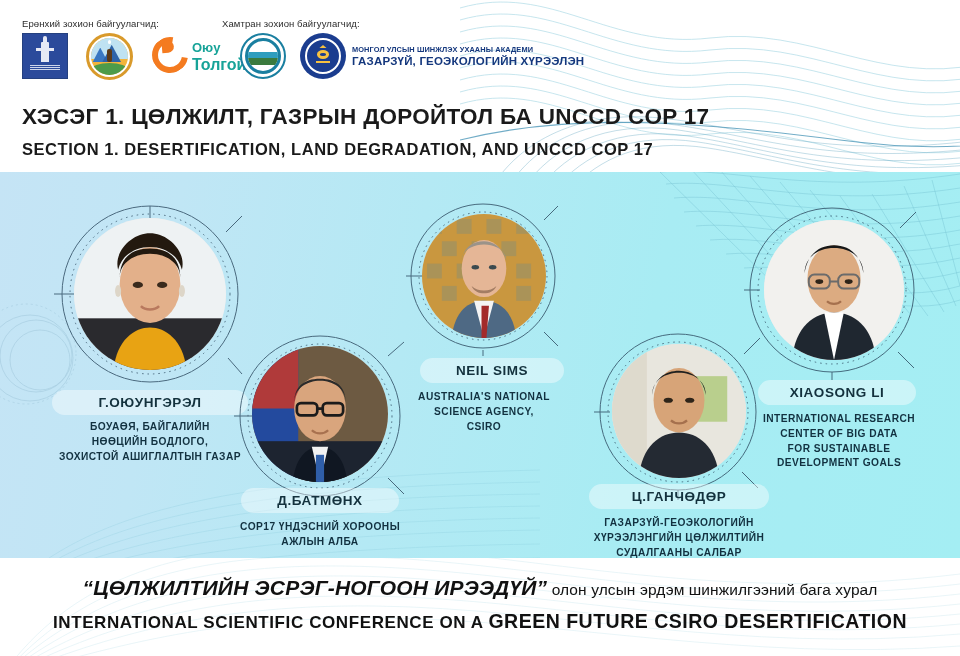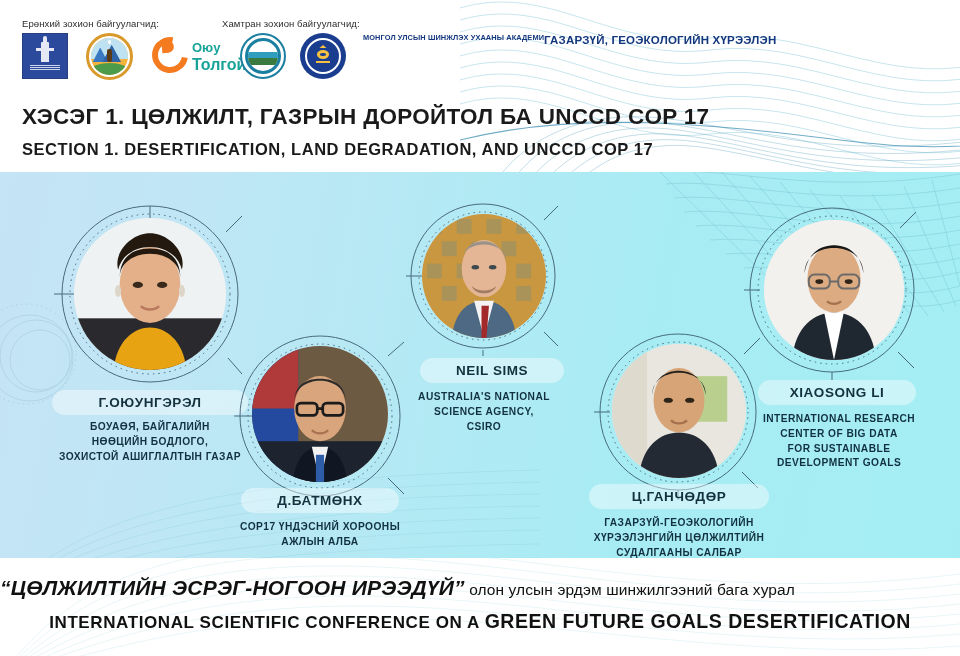--- a/index.html
+++ b/index.html
@@ -63,21 +63,21 @@
   .l4-band2 { position:absolute; left:0; top:58%; width:100%; height:22%; background:#3a7a3e; }
   .l4-star { position:absolute; left:40%; top:26%; width:20%; height:20%; background:#fff; clip-path:polygon(50% 0,61% 35%,98% 35%,68% 57%,79% 91%,50% 70%,21% 91%,32% 57%,2% 35%,39% 35%); }
 
   
   .logo5 { left:300px; width:46px; height:46px; border-radius:50%; background:#1b3d8f; }
   .l5-inner { position:absolute; inset:5px; border-radius:50%; background:#1b3d8f; border:2px solid #fff; overflow:hidden; }
   .l5-soy { position:absolute; left:38%; top:16%; width:24%; height:10%; background:#f6c141; clip-path:polygon(50% 0,100% 100%,0 100%); }
   .l5-soy2 { position:absolute; left:30%; top:32%; width:40%; height:28%; border:3px solid #f6c141; border-radius:50%; }
   .l5-soy3 { position:absolute; left:28%; top:66%; width:44%; height:7%; background:#f6c141; }
 
-  .logo5-text { position:absolute; left:363px; top:0; height:46px; display:flex; flex-direction:row; justify-content:center; }
+  .logo5-text { position:absolute; left:352px; top:0; height:46px; display:flex; flex-direction:column; justify-content:center; }
   .l5t-1 { font-size:7.4px; font-weight:bold; color:#14377d; letter-spacing:.1px; white-space:nowrap; }
   .l5t-2 { font-size:11.5px; font-weight:bold; color:#14377d; letter-spacing:.2px; white-space:nowrap; margin-top:1px; }
 
   
   .title-mn { position:absolute; left:22px; top:104px; font-size:22.5px; font-weight:bold;
               color:#1a1a1a; letter-spacing:.3px; white-space:nowrap; }
   .title-en { position:absolute; left:22px; top:140px; font-size:16.5px; font-weight:bold;
               color:#1a1a1a; letter-spacing:.55px; white-space:nowrap; }
 
   
@@ -97,21 +97,21 @@
 
   .name-pill { position:absolute; background:rgba(255,255,255,.42);
                border-radius:14px; padding:5px 16px; font-size:13.5px; font-weight:bold;
                color:#13313d; letter-spacing:.55px; white-space:nowrap; text-align:center; }
   .affil { position:absolute; font-size:10.2px; font-weight:bold; color:#123140;
            letter-spacing:.45px; line-height:1.45; text-align:center; white-space:pre-line; }
 
   
   .banner { position:absolute; left:0; top:558px; width:960px; height:98px; background:#ffffff; overflow:hidden; }
   .banner-waves { position:absolute; left:0; top:-30px; width:960px; height:150px; opacity:.45; }
-  .banner-l1 { position:absolute; left:0; top:18px; width:960px; white-space:nowrap; }
+  .banner-l1 { position:absolute; left:0; top:18px; width:960px; text-align:center; white-space:nowrap; }
   .banner-l1 .b-mn-quote { font-size:21px; font-weight:bold; font-style:italic; color:#111; letter-spacing:.2px; }
   .banner-l1 .b-mn-rest { font-size:15.5px; color:#111; letter-spacing:.1px; }
   .banner-l2 { position:absolute; left:0; top:52px; width:960px; text-align:center; white-space:nowrap; }
   .banner-l2 .b-en-a { font-size:17px; font-weight:bold; color:#111; letter-spacing:.6px; }
   .banner-l2 .b-en-b { font-size:19.5px; font-weight:bold; color:#111; letter-spacing:.5px; }
 </style>
 </head>
 <body>
 
 <div class="poster">
@@ -425,16 +425,16 @@
         <path d="M0,150 C84,98 180,56 358,58 C544,60 724,110 960,86"></path>
         <path d="M0,150 C90,106 188,66 366,68 C550,70 730,118 960,96"></path>
         <path d="M0,150 C96,114 196,76 374,78 C556,80 736,126 960,106"></path>
         <path d="M0,150 C104,122 206,88 384,90 C564,92 744,134 960,118"></path>
       </g>
     </svg>
     <div class="banner-l1">
       <span class="b-mn-quote">“ЦӨЛЖИЛТИЙН ЭСРЭГ-НОГООН ИРЭЭДҮЙ”</span><span class="b-mn-rest"> олон улсын эрдэм шинжилгээний бага хурал</span>
     </div>
     <div class="banner-l2">
-      <span class="b-en-a">INTERNATIONAL SCIENTIFIC CONFERENCE ON A </span><span class="b-en-b">GREEN FUTURE GOALS DESERTIFICATION</span>
+      <span class="b-en-a">INTERNATIONAL SCIENTIFIC CONFERENCE ON A </span><span class="b-en-b">GREEN FUTURE CSIRO DESERTIFICATION</span>
     </div>
   </div>
 </div>
 
 </body></html>

